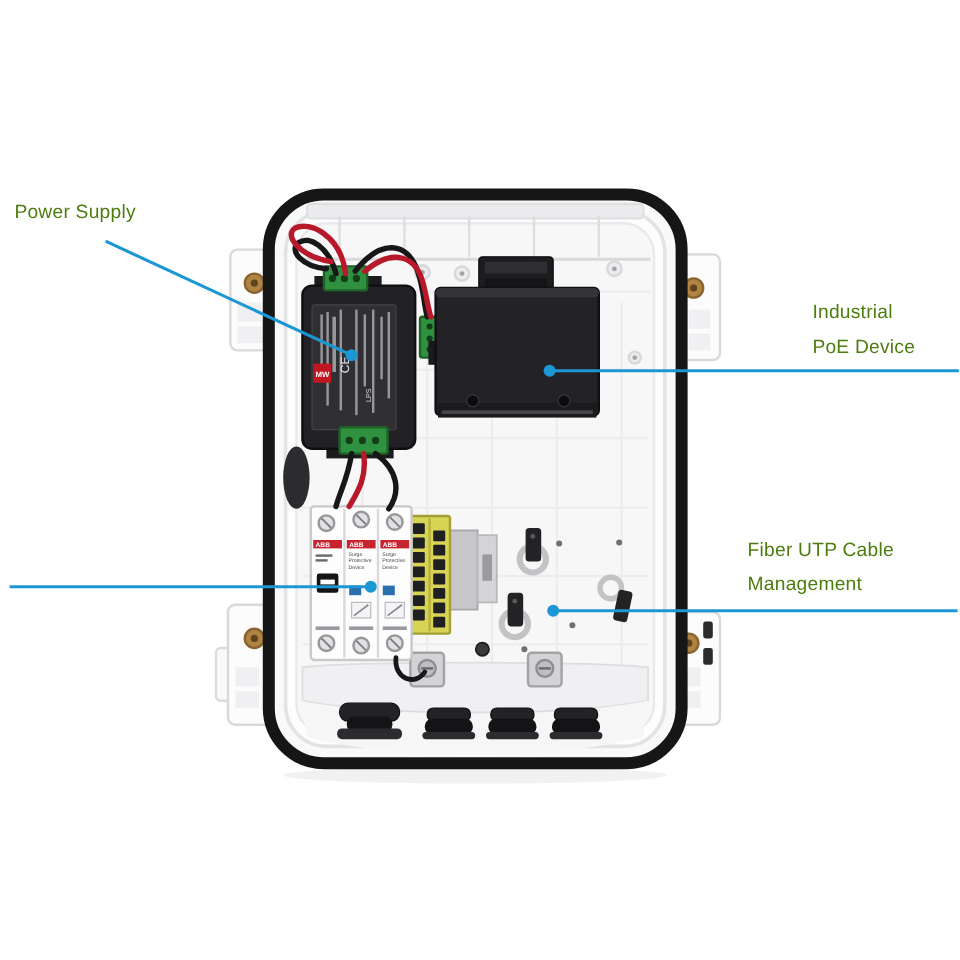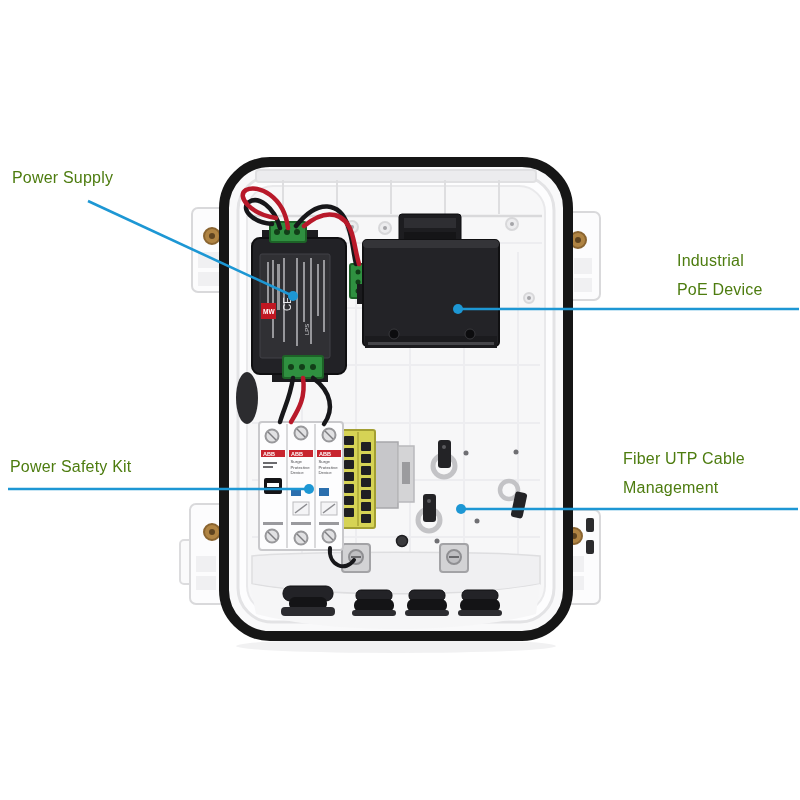--- a/index.html
+++ b/index.html
@@ -317,21 +317,18 @@
   </g>
 </svg>
 
 <div class="callout-label" style="left:12px;top:163px;">
   <div>Power Supply</div>
 </div>
 <div class="callout-label" style="left:677px;top:246px;">
   <div>Industrial</div>
   <div>PoE Device</div>
 </div>
-<div class="callout-label" style="left:10px;top:452px;">
-  <div>Power Safety Kit</div>
-</div>
 <div class="callout-label" style="left:623px;top:444px;">
   <div>Fiber UTP Cable</div>
   <div>Management</div>
 </div>
 
 </div>
 
 </body></html>

